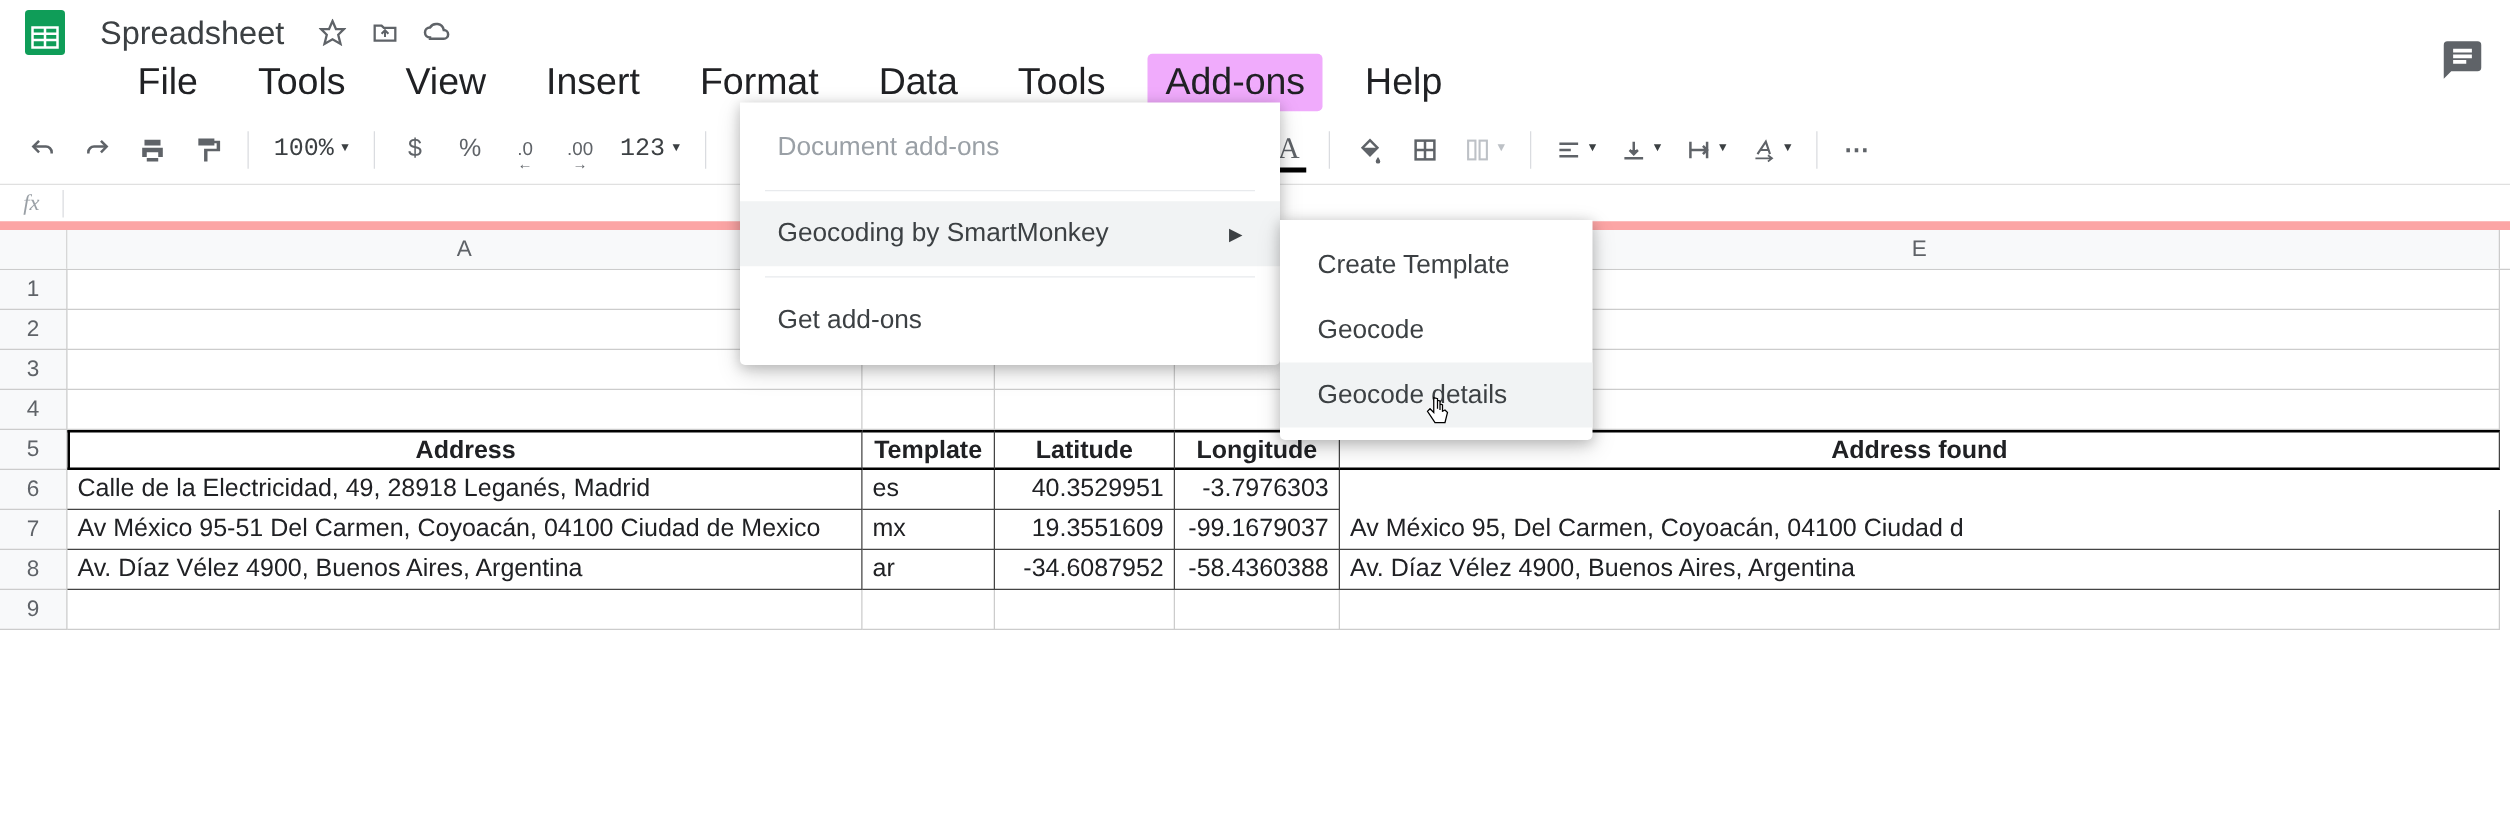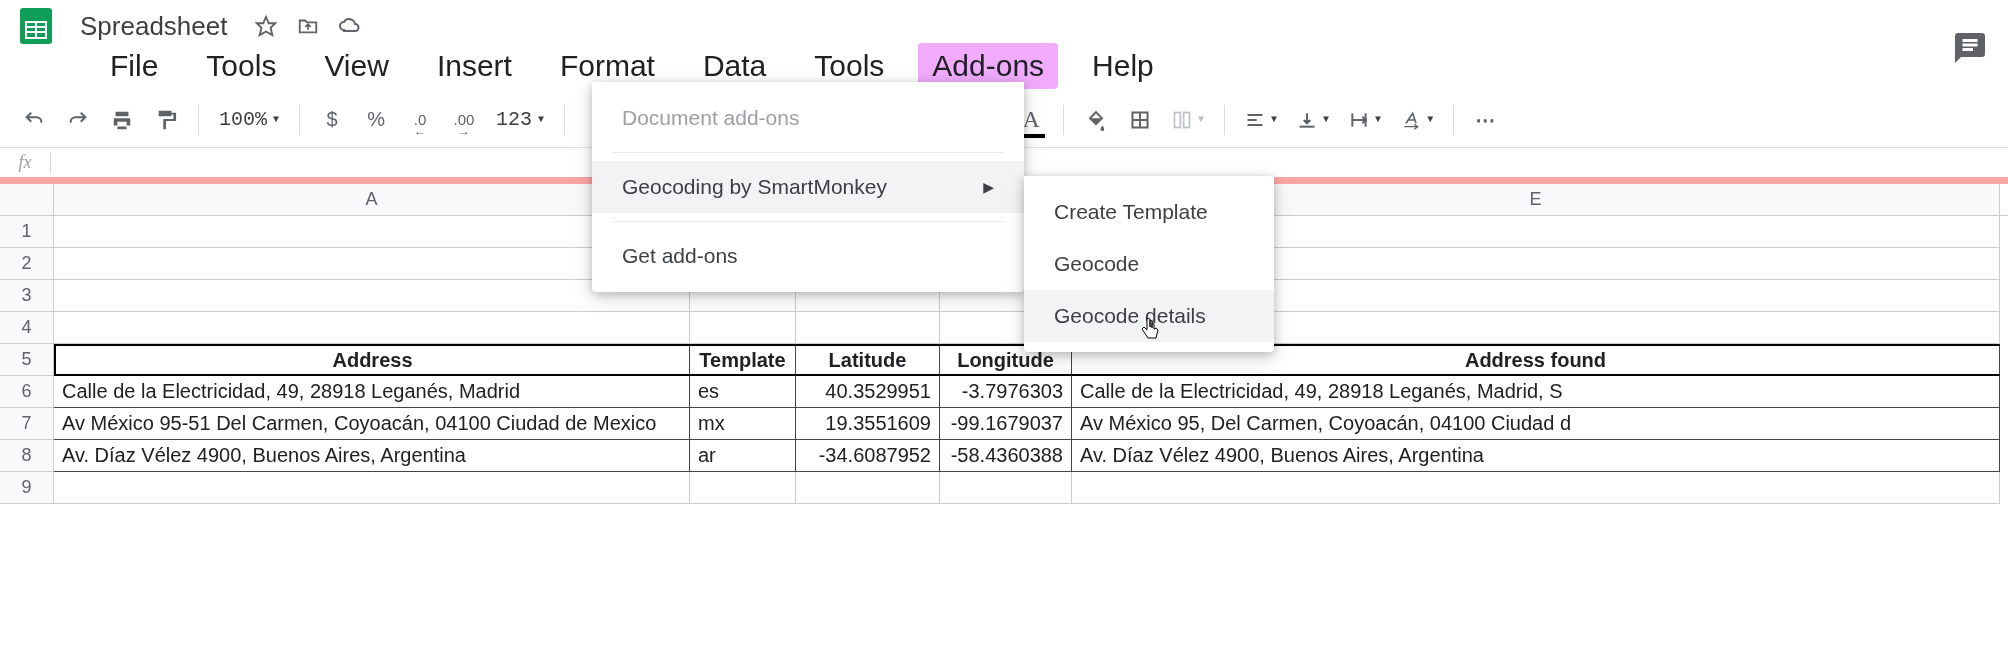--- a/index.html
+++ b/index.html
@@ -272,21 +272,20 @@
       <div class="cell col-C">Latitude</div>
       <div class="cell col-D">Longitude</div>
       <div class="cell col-E">Address found</div>
     </div>
   <div class="row row6">
       <div class="row-h">6</div>
       <div class="cell col-A">Calle de la Electricidad, 49, 28918 Leganés, Madrid</div>
       <div class="cell col-B">es</div>
       <div class="cell col-C num">40.3529951</div>
       <div class="cell col-D num">-3.7976303</div>
-      <div class="cell col-E">Calle de la Electricidad, 49, 28918 Leganés, Madrid, S</div>
     </div>
   <div class="row row7">
       <div class="row-h">7</div>
       <div class="cell col-A">Av México 95-51 Del Carmen, Coyoacán, 04100 Ciudad de Mexico</div>
       <div class="cell col-B">mx</div>
       <div class="cell col-C num">19.3551609</div>
       <div class="cell col-D num">-99.1679037</div>
       <div class="cell col-E">Av México 95, Del Carmen, Coyoacán, 04100 Ciudad d</div>
     </div>
   <div class="row row8">

